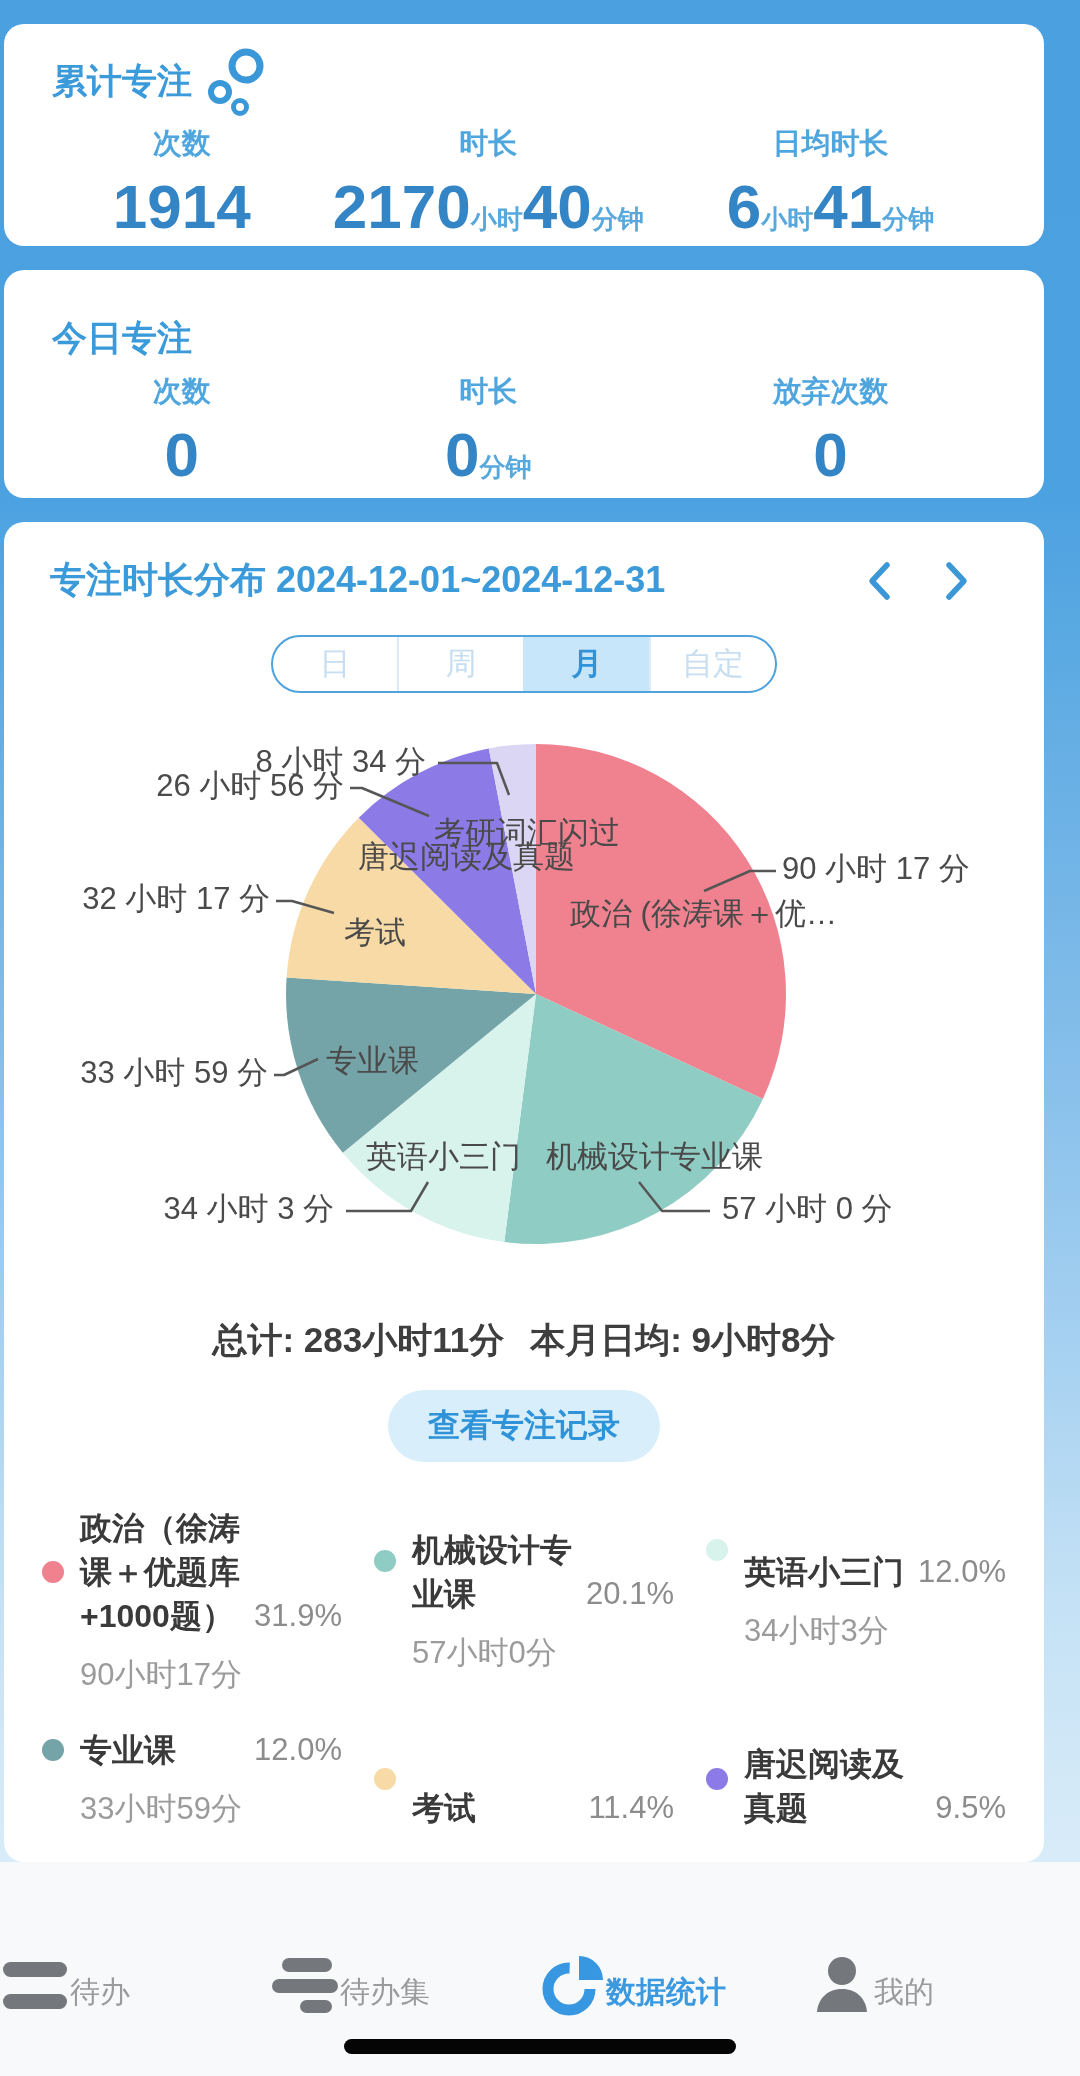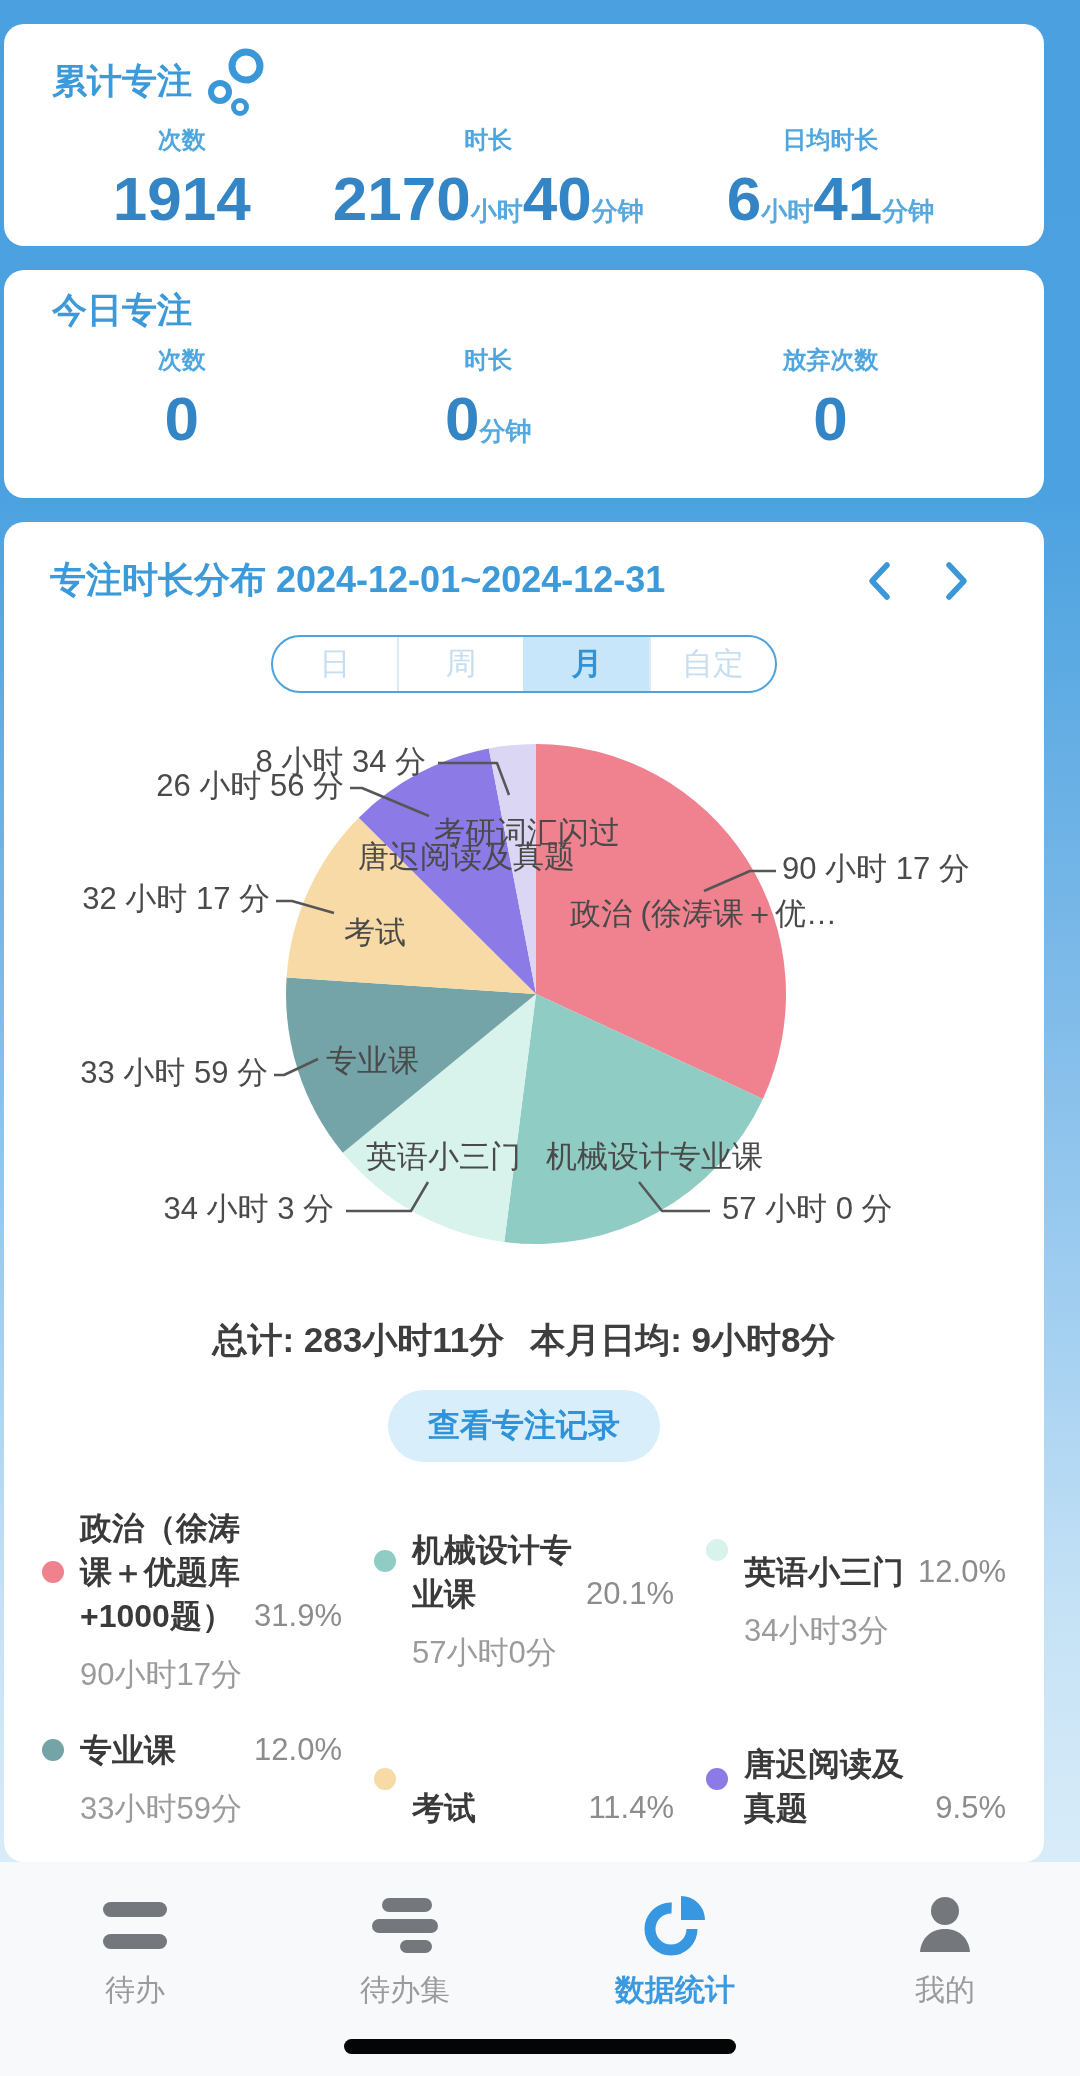--- a/index.html
+++ b/index.html
@@ -4,28 +4,28 @@
 <style>
   * { box-sizing: border-box; margin: 0; padding: 0; }
   html,body { width:1080px; height:2076px; }
   body {
     position: relative; overflow: hidden;
     font-family: "Liberation Sans", "DejaVu Sans", sans-serif;
     background: linear-gradient(180deg,#4BA0DF 0%,#4CA2E0 24%,#7FBBE9 48%,#9FCDF0 62%,#C4E1F5 77%,#D9ECF9 90%,#E0EFFA 100%);
   }
   .card { position:absolute; left:4px; width:1040px; background:#ffffff; border-radius:20px; }
   #card-cumulative { top:24px;  height:222px; padding:20px 30px 0; }
-  #card-today      { top:270px; height:228px; padding:12px 30px 0; }
+  #card-today      { top:270px; height:228px; padding:40px 30px 0; }
   #card-dist       { top:522px; height:1340px; overflow:hidden; }
 
   .title-row { display:flex; align-items:center; gap:16px; padding-left:18px; height:74px; }
   .card-title { font-size:35px; font-weight:700; color:#3B9AD9; }
 
   .stats-row { display:grid; grid-template-columns:0.95fr 1.02fr 1.18fr; text-align:center; }
-  .stat-label { font-size:24px; font-weight:700; color:#4FA6DE; margin-top:6px; }
+  .stat-label { font-size:29px; font-weight:700; color:#4FA6DE; margin-top:6px; }
   .stat-value { font-size:62px; font-weight:700; color:#3485C5; line-height:70px; margin-top:8px; white-space:nowrap; }
   .stat-unit  { font-size:26px; font-weight:700; color:#57A8DD; }
 
   
   .dist-head { display:flex; align-items:center; margin:34px 48px 8px 46px; }
   .dist-title { font-size:36px; font-weight:700; color:#3B9AD9; flex:1; }
   .arrow-btn { width:78px; display:flex; justify-content:center; align-items:center; cursor:pointer; }
 
   .segmented { margin:30px auto 0; width:506px; height:58px; border:2.5px solid #4FA3DC;
                border-radius:31px; display:flex; overflow:hidden; background:#fff; }
@@ -48,21 +48,21 @@
   .legend { margin:44px 38px 12px; display:grid; grid-template-columns:1fr 1fr 1fr; column-gap:44px; row-gap:42px;gap:32px; }
   .l-item { display:grid; grid-template-columns:38px 1fr; }
   .l-top { display:flex; align-items:flex-end; }
   .l-name { flex:1; font-size:32px; font-weight:700; color:#3A3A3A; line-height:44px; padding-right:10px; }
   .l-pct  { font-size:31px; color:#8C8C8C; padding-bottom:4px; white-space:nowrap; }
   .l-dot  { width:22px; height:22px; border-radius:50%; align-self:center; }
   .l-dur  { grid-column:2; font-size:31px; color:#9B9B9B; margin-top:16px; }
 
   
   .tabbar { position:absolute; left:0; bottom:0; width:1080px; height:214px; background:#F7F9FB; display:flex; }
-  .tab { flex:1; display:flex; flex-direction:column; align-items:center; padding-top:32px; cursor:pointer; color:#74777C; }
+  .tab { flex:1; display:flex; flex-direction:row; align-items:center; padding-top:32px; cursor:pointer; color:#74777C; }
   .tab .tab-label { margin-top:14px; font-size:30px; color:#9B9B9B; }
   .tab.active { color:#3797E0; }
   .tab.active .tab-label { color:#3B99E0; font-weight:700; }
   .home-indicator { position:absolute; left:344px; bottom:22px; width:392px; height:15px; border-radius:8px; background:#050505; }
 </style>
 </head>
 <body>
 
 <section class="card" id="card-cumulative">
   <div class="title-row">

